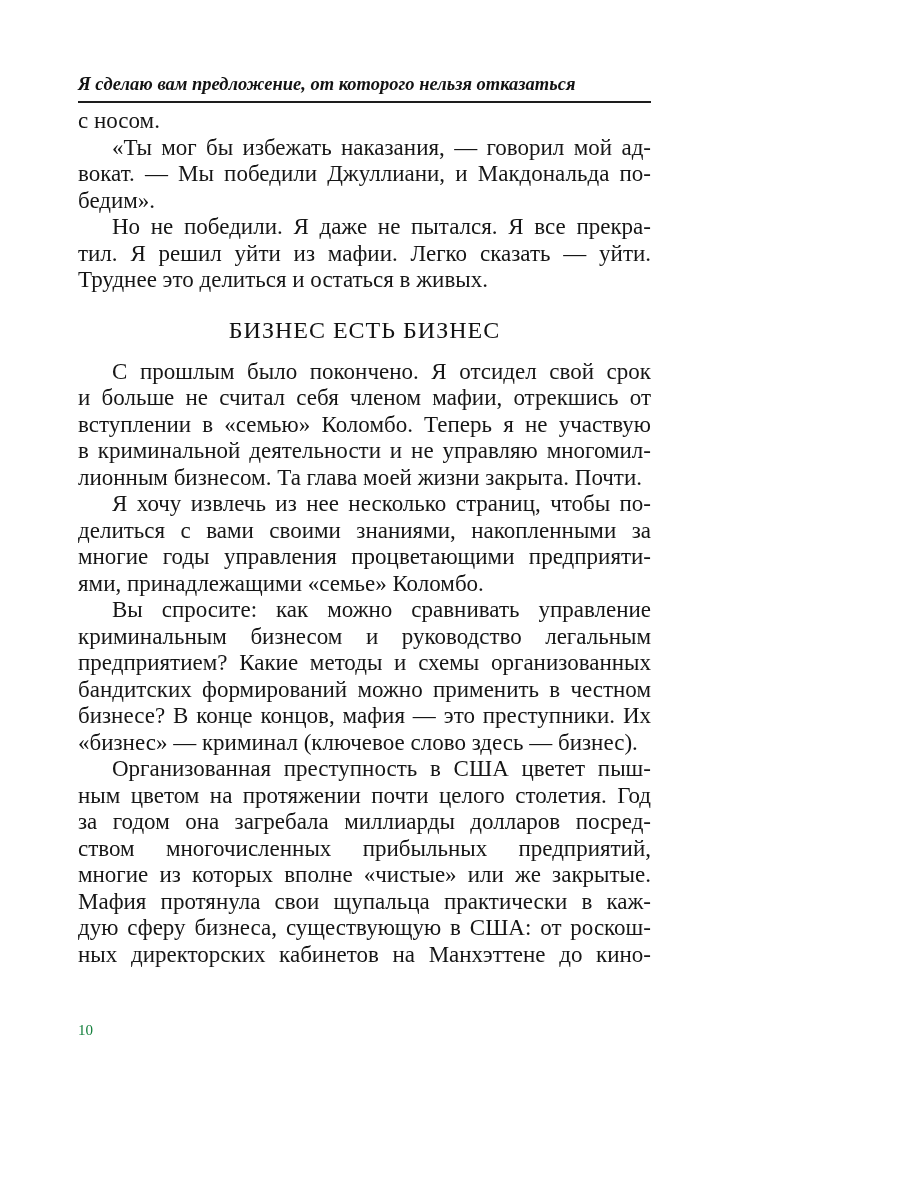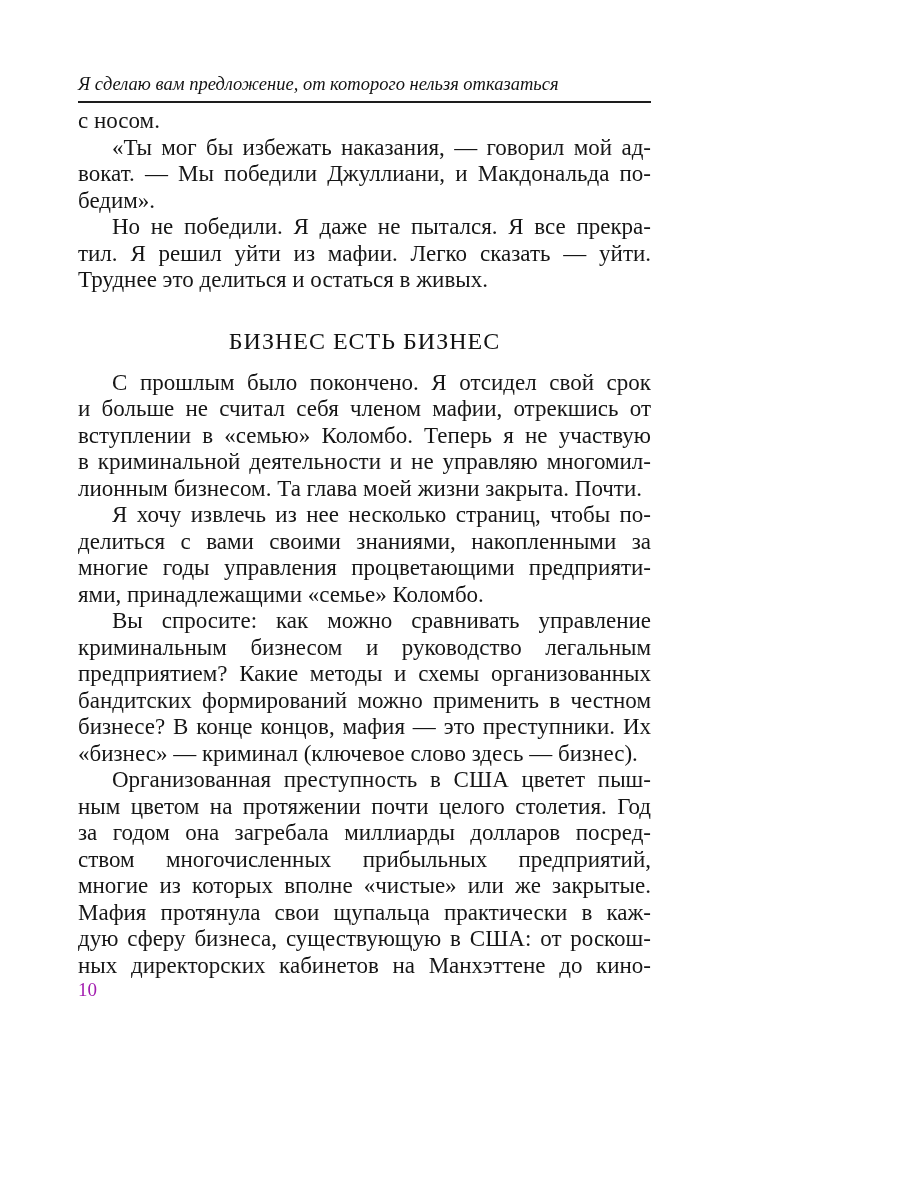--- a/index.html
+++ b/index.html
@@ -23,52 +23,53 @@
     width: 573px;
   }
   .running-header {
     margin-top: 72px;
     padding-bottom: 5px;
     border-bottom: 2px solid #1d1d1d;
     font-style: italic;
     font-size: 18.5px;
     line-height: 24px;
     color: #131313;
+    font-weight: bold;
   }
   .body-text {
     margin-top: 5px;
     font-size: 23px;
     line-height: 26.5px;
     color: #161616;
   }
   .para { margin: 0; padding: 0; }
   .line {
     display: block;
     white-space: nowrap;
     text-align: justify;
     text-align-last: justify;
   }
   .line.end { text-align-last: left; }
   .para.indent .line:first-child { text-indent: 34px; }
   .section-heading {
-    margin: 32px 0 14px 0;
+    margin: 21px 0 14px 0;
     font-weight: 400;
     font-size: 24px;
     line-height: 30px;
     text-align: center;
     letter-spacing: 1px;
     color: #131313;
   }
   .page-number {
     position: absolute;
     left: 78px;
-    top: 980px;
-    font-size: 19px;
+    top: 1020px;
+    font-size: 15px;
     line-height: 20px;
-    color: #a21caf;
+    color: #15803d;
   }
 </style>
 </head>
 <body>
 
 <div class="page">
   <div class="column">
 
     <div class="running-header">
       <span>Я сделаю вам предложение, от которого нельзя отказаться</span>

